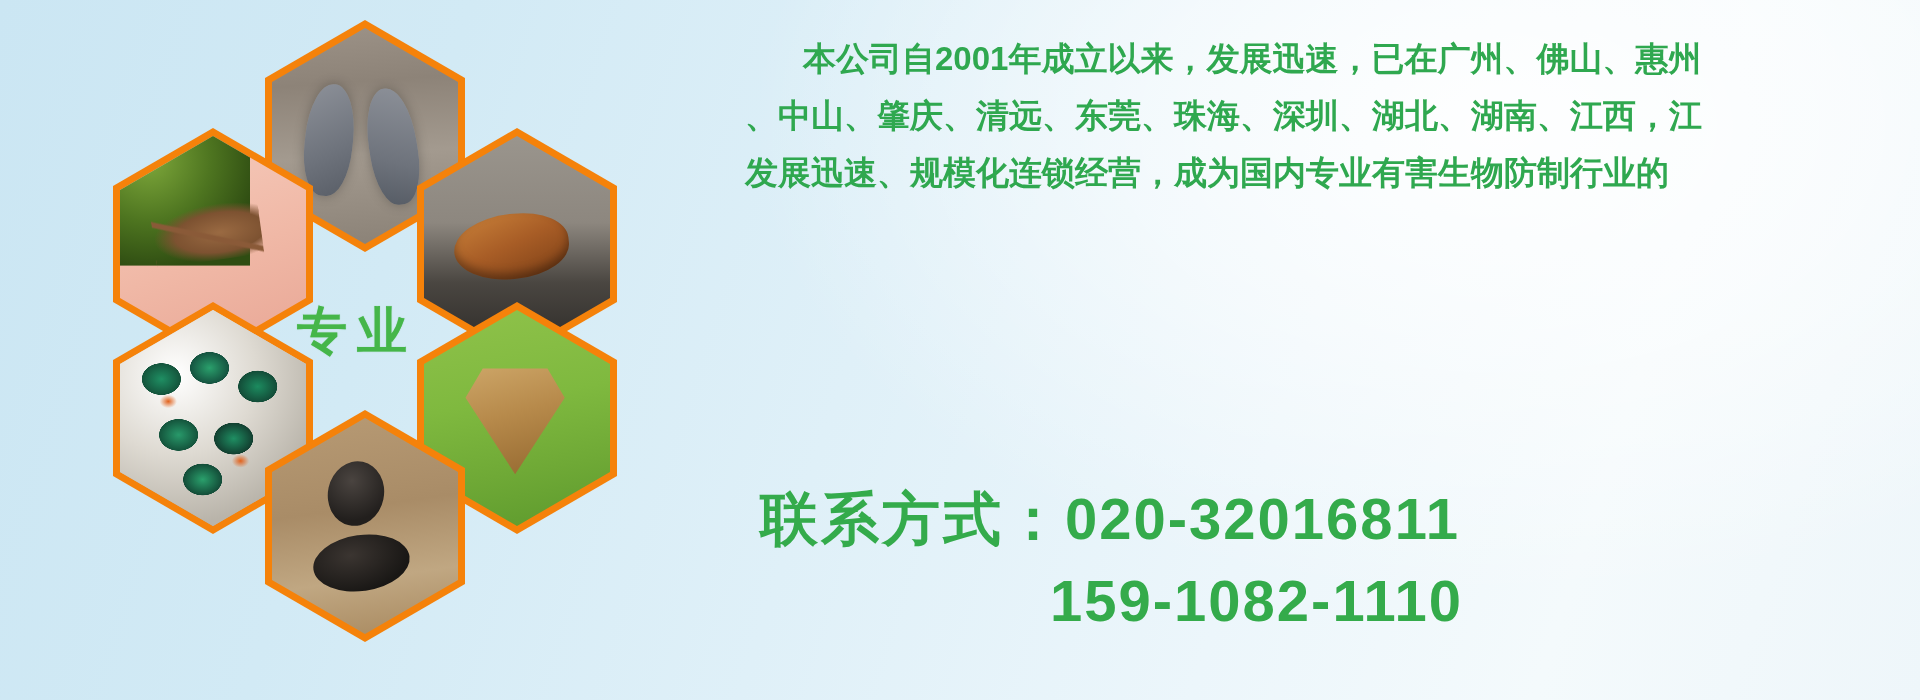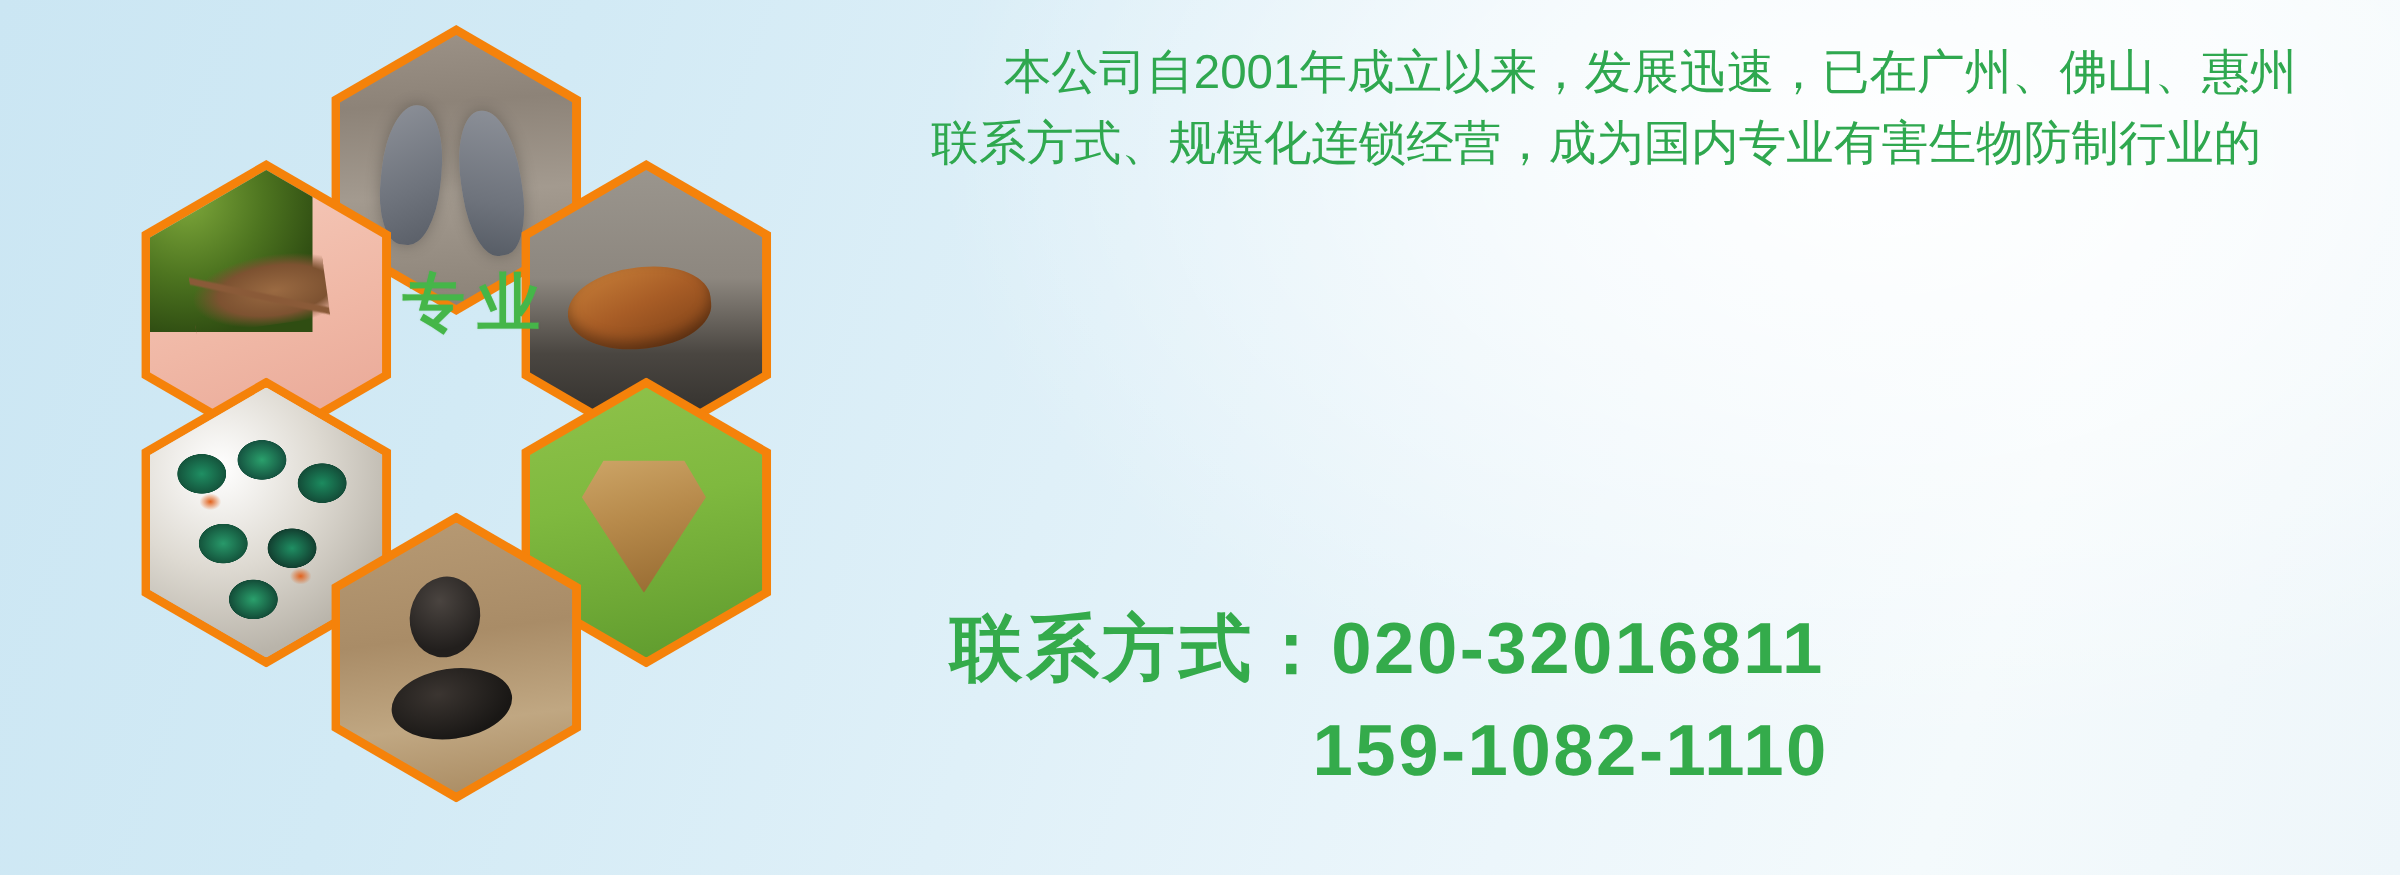--- a/index.html
+++ b/index.html
@@ -56,28 +56,28 @@
   .pos-mosquito  { left:   8px; top: 118px; }
   .pos-rats      { left: 160px; top:  10px; }
   .pos-roach     { left: 312px; top: 118px; }
   .pos-flies     { left:   8px; top: 292px; }
   .pos-ant       { left: 160px; top: 400px; }
   .pos-stinkbug  { left: 312px; top: 292px; }
 
   
   #hex-center-label {
     position: absolute;
-    left: 172px;
+    left: 147px;
     top: 205px;
     width: 200px;
     height: 232px;
     display: flex;
     flex-direction: column;
     align-items: center;
-    justify-content: flex-start;
+    justify-content: center;
     gap: 10px;
     z-index: 5;
   }
   #hex-center-label .cl-line {
     color: #45b649;
     font-size: 50px;
     font-weight: bold;
     letter-spacing: 10px;
     text-indent: 10px;
     line-height: 1.08;
@@ -189,22 +189,22 @@
 
   
   #copy {
     position: absolute;
     left: 745px;
     top: 30px;
     width: 1130px;
   }
   #about-paragraph {
     color: #2fa84f;
-    font-size: 38px;
-    font-weight: normal;
+    font-size: 33px;
+    font-weight: bold;
     line-height: 57px;
     letter-spacing: 0px;
     white-space: nowrap;
   }
   #about-paragraph .p-line { display: block; }
   #about-paragraph .p-line.indented { padding-left: 58px; }
 
   #contact-block {
     position: absolute;
     left: 760px;
@@ -266,21 +266,22 @@
     </div>
 
     <div id="hex-center-label">
       <span class="cl-line">专业</span>
     </div>
   </div>
 
   <div id="copy">
     <div id="about-paragraph">
       <span class="p-line indented">本公司自2001年成立以来，发展迅速，已在广州、佛山、惠州</span>
-      <span class="p-line">联系方式、规模化连锁经营，成为国内专业有害生物防制行业的</span>
+      <span class="p-line">、中山、肇庆、清远、东莞、珠海、深圳、湖北、湖南、江西，江</span>
+      <span class="p-line">发展迅速、规模化连锁经营，成为国内专业有害生物防制行业的</span>
     </div>
   </div>
 
   <div id="contact-block">
     <div class="contact-line">
       <span class="contact-label">联系方式：</span><span>020-32016811</span>
     </div>
     <div class="contact-line phone-second">
       <span>159-1082-1110</span>
     </div>

